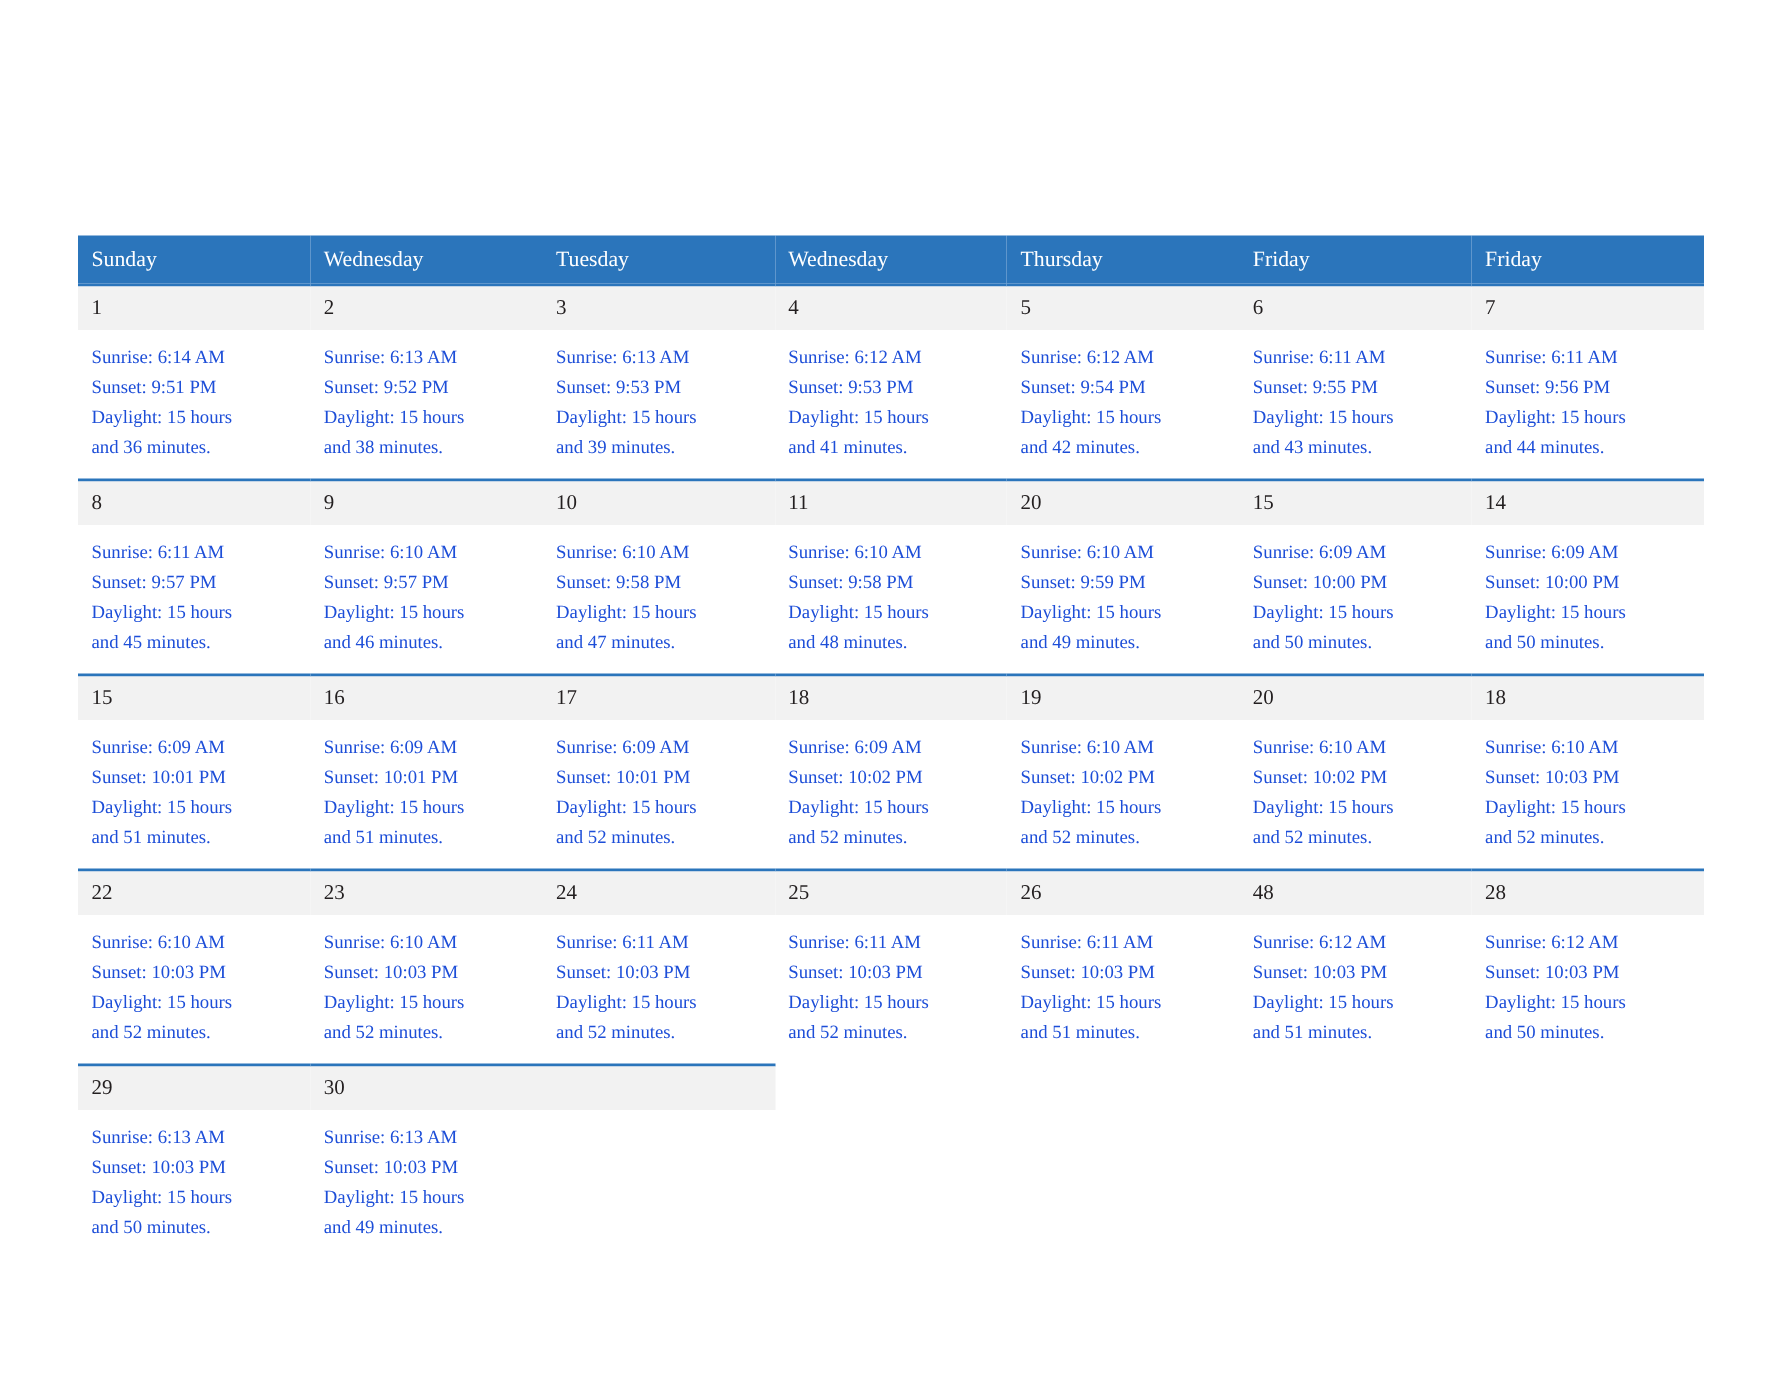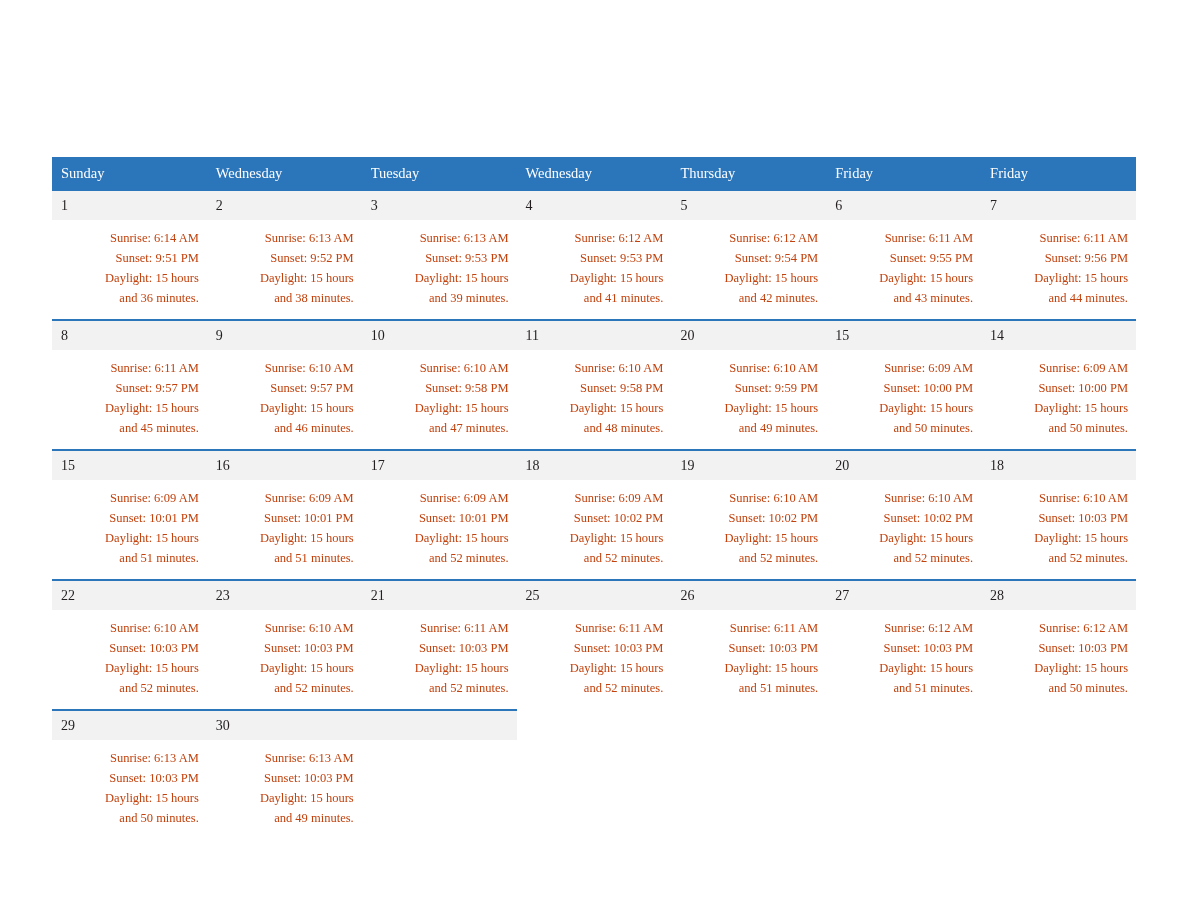--- a/index.html
+++ b/index.html
@@ -118,24 +118,23 @@
     font-size: 14px;
     color: #231f20;
     padding: 6px 0 6px 9px;
     height: 17px;
     line-height: 17px;
   }
   .daycell .info {
     display: block;
     font-size: 12.5px;
     line-height: 20px;
-    color: #c2410c;
+    color: #1d4ed8;
     padding: 8px 8px 0 9px;
     white-space: pre-line;
-    text-align: right;
   }
   .daycell.empty {
     border-top: 2px solid #2b75bb;
   }
   .daycell.empty .datenum {
     background: #f2f2f2;
     color: transparent;
   }
   .daycell.blank {
     border-top: none;
@@ -373,21 +372,21 @@
             <div class="daycell">
               <span class="datenum">23</span>
               <span class="info">Sunrise: 6:10 AM
 Sunset: 10:03 PM
 Daylight: 15 hours
 and 52 minutes.</span>
             </div>
           </td>
         <td>
             <div class="daycell">
-              <span class="datenum">21</span>
+              <span class="datenum">24</span>
               <span class="info">Sunrise: 6:11 AM
 Sunset: 10:03 PM
 Daylight: 15 hours
 and 52 minutes.</span>
             </div>
           </td>
         <td>
             <div class="daycell">
               <span class="datenum">25</span>
               <span class="info">Sunrise: 6:11 AM
@@ -400,21 +399,21 @@
             <div class="daycell">
               <span class="datenum">26</span>
               <span class="info">Sunrise: 6:11 AM
 Sunset: 10:03 PM
 Daylight: 15 hours
 and 51 minutes.</span>
             </div>
           </td>
         <td>
             <div class="daycell">
-              <span class="datenum">27</span>
+              <span class="datenum">48</span>
               <span class="info">Sunrise: 6:12 AM
 Sunset: 10:03 PM
 Daylight: 15 hours
 and 51 minutes.</span>
             </div>
           </td>
         <td>
             <div class="daycell">
               <span class="datenum">28</span>
               <span class="info">Sunrise: 6:12 AM

